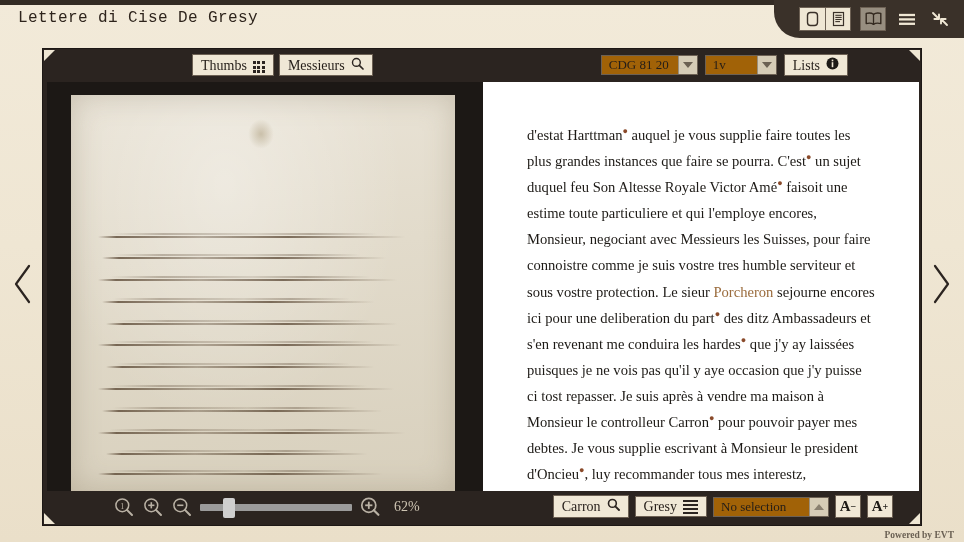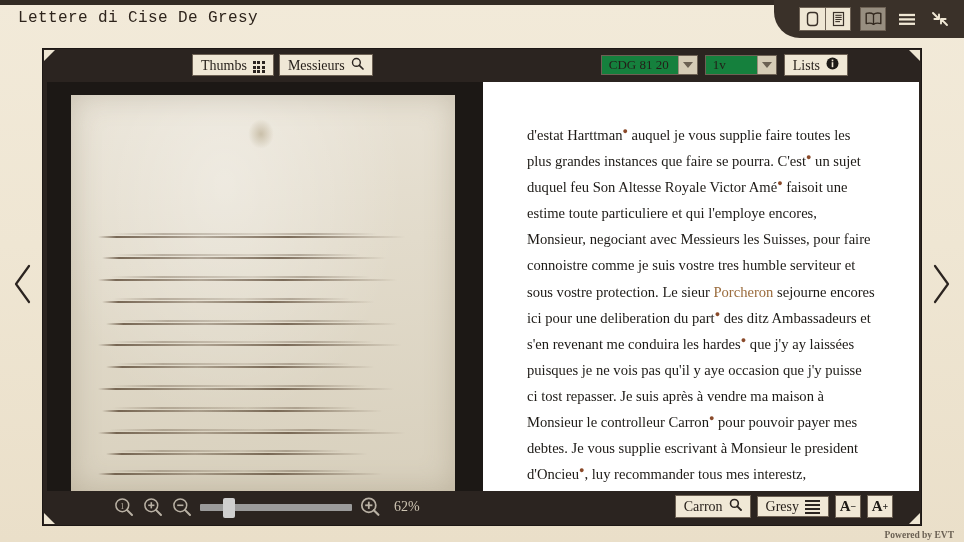--- a/index.html
+++ b/index.html
@@ -73,21 +73,21 @@
   .toolbar-bottom {
     position: absolute; left: 0; bottom: 0; width: 880px; height: 36px;
   }
   .btn {
     background: #f0e8d6; border: 1px solid #6d6154; color: #241d18;
     font-family: "Liberation Serif", serif; font-size: 14px;
     padding: 2px 8px; display: inline-flex; align-items: flex-end; gap: 6px;
     cursor: pointer; line-height: 1.1;
   }
   .select {
-    background: #15803d; border: 1px solid #6d6154; color: #241d18;
+    background: #a16207; border: 1px solid #6d6154; color: #241d18;
     font-size: 13px; height: 20px; display: inline-flex;
     align-items: center; cursor: pointer; padding-left: 7px;
     font-family: "Liberation Serif", serif;
   }
   .select .lbl { white-space: nowrap; }
   .select .arrowbox {
     margin-left: auto; width: 19px; height: 100%;
     background: #d6ccb6; border-left: 1px solid #9a8f7c;
     display: flex; align-items: center; justify-content: center;
   }
@@ -370,20 +370,26 @@
         </div>
         <div class="btn">
           <span>Gresy</span>
           <span class="list-ico">
             <i></i>
               <i></i>
               <i></i>
               <i></i>
           </span>
         </div>
+        <div class="select" style="width:116px">
+          <span class="lbl">No selection</span>
+          <span class="arrowbox">
+              <i class="tri-up"></i>
+            </span>
+        </div>
         <div class="azbtn">
           <span>A</span>
             <sup>−</sup>
         </div>
         <div class="azbtn">
           <span>A</span>
             <sup>+</sup>
         </div>
       </div>
     </div>

